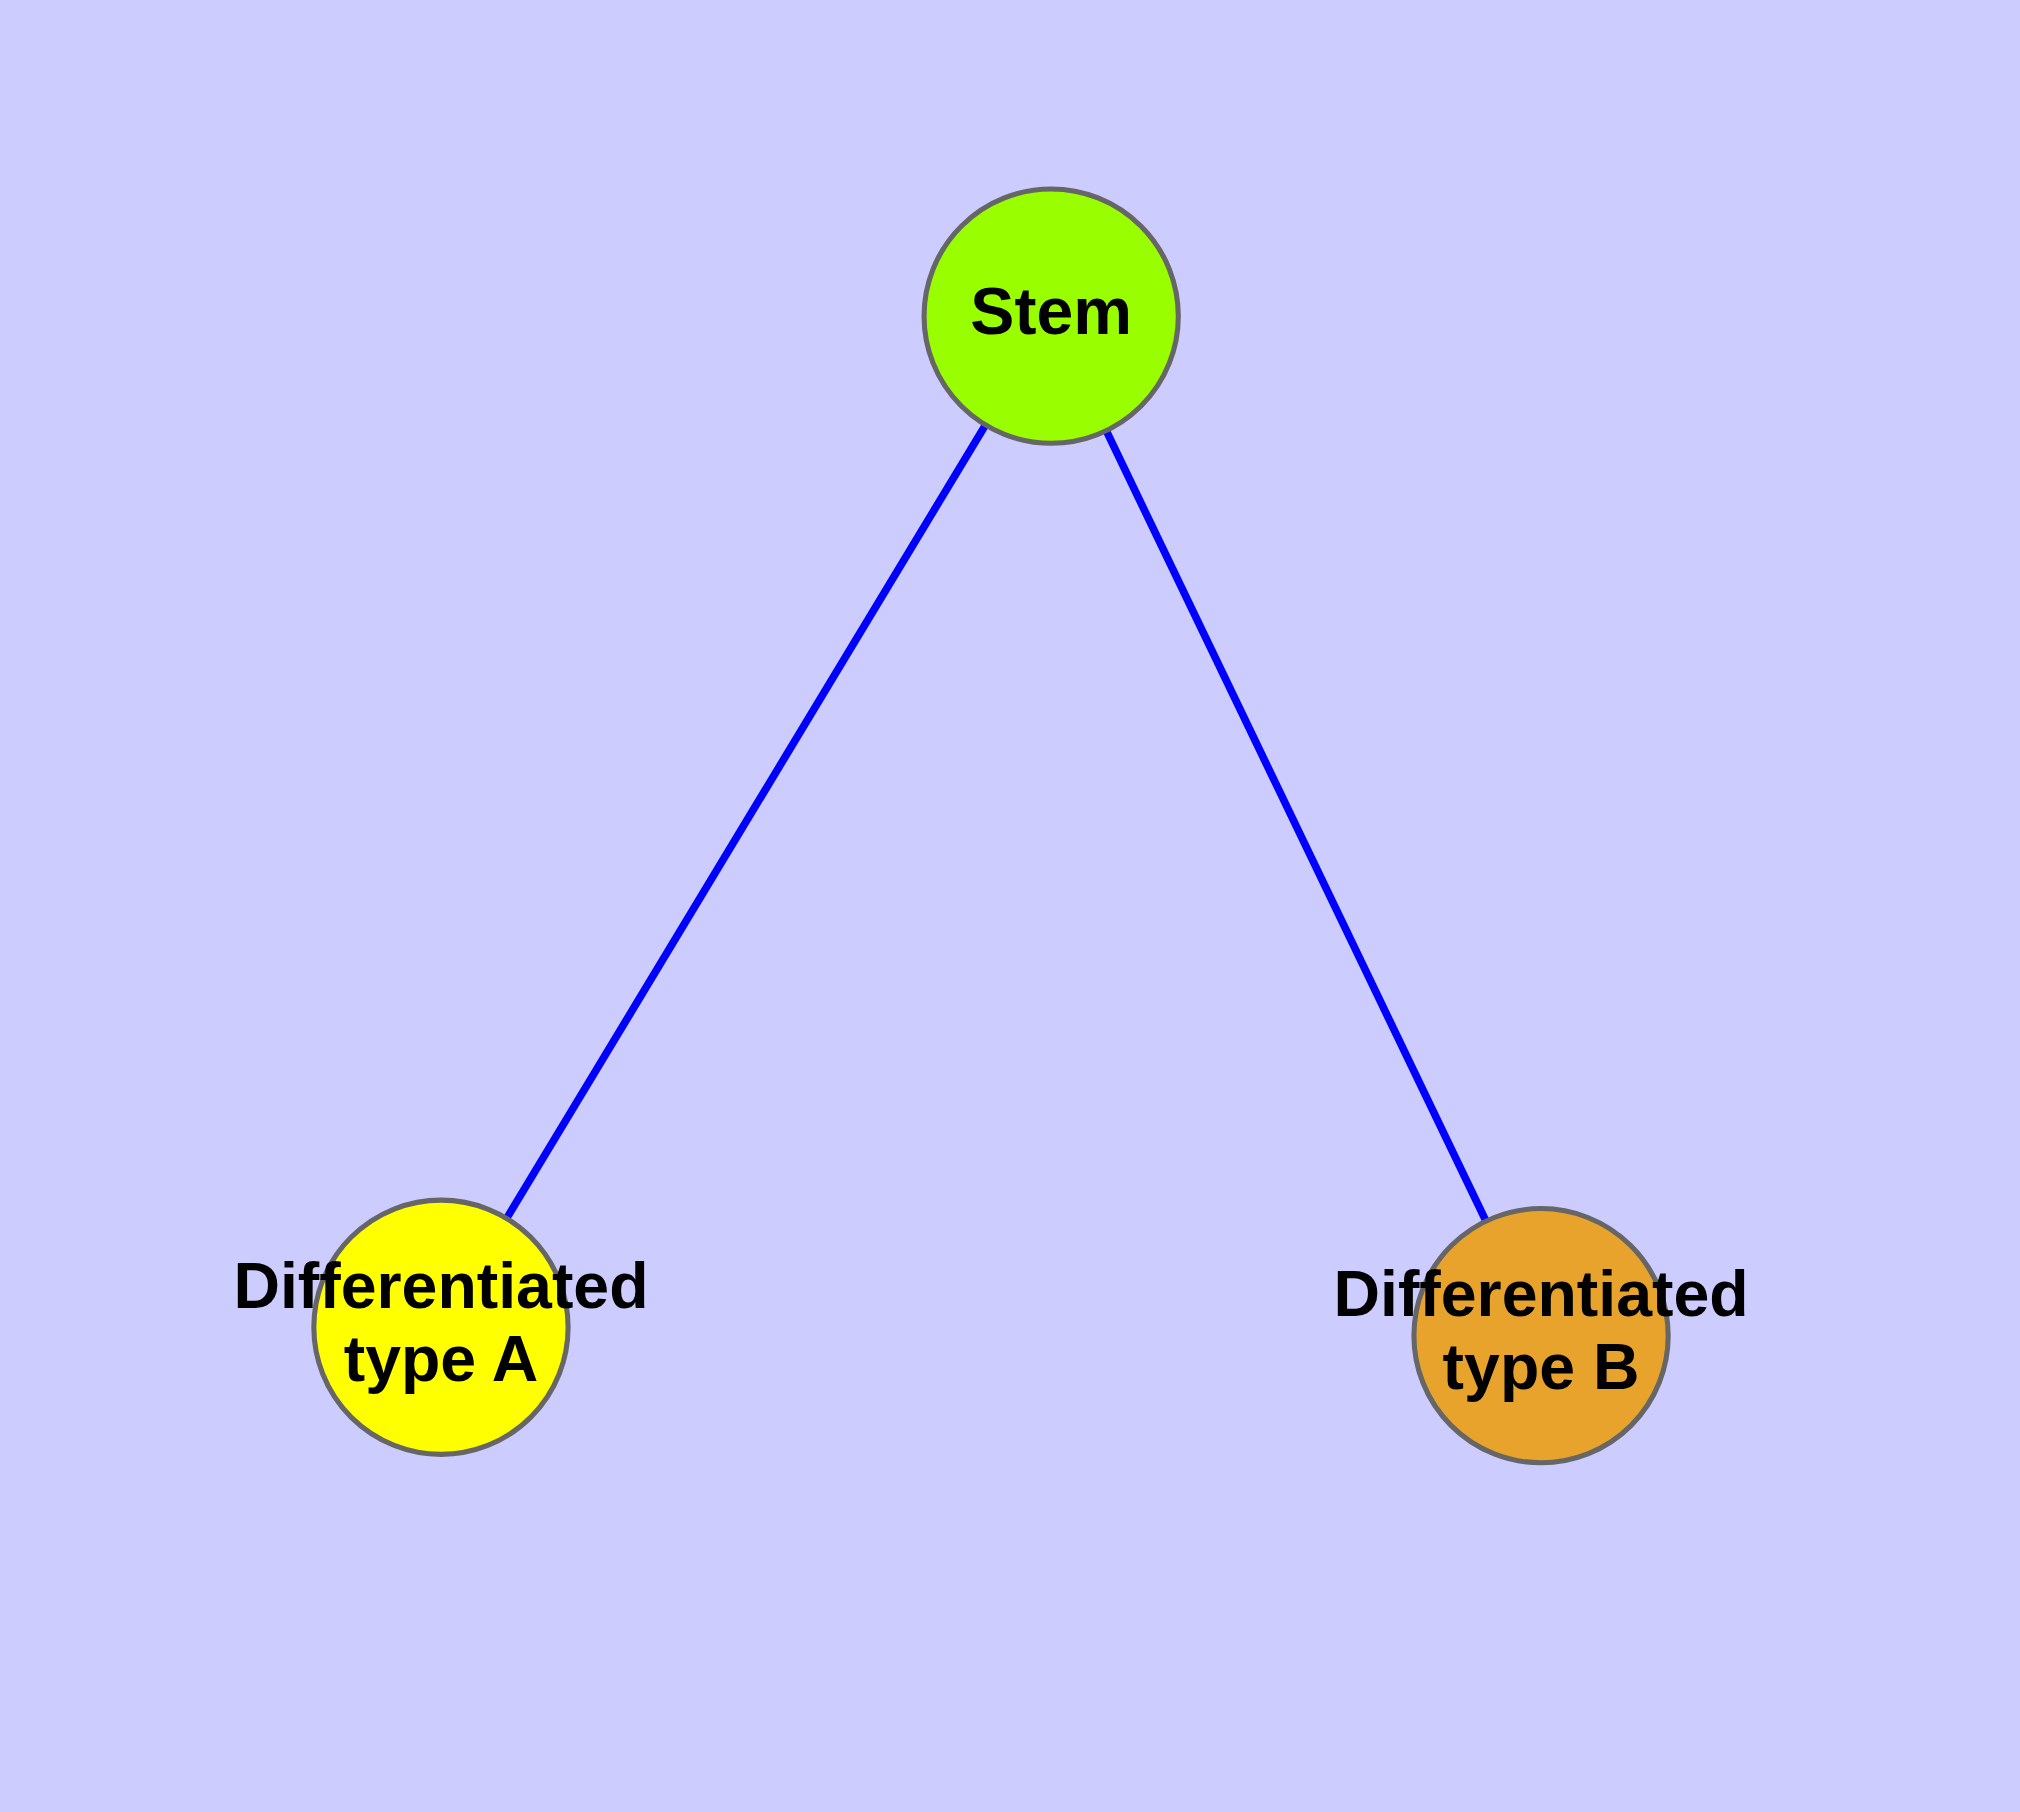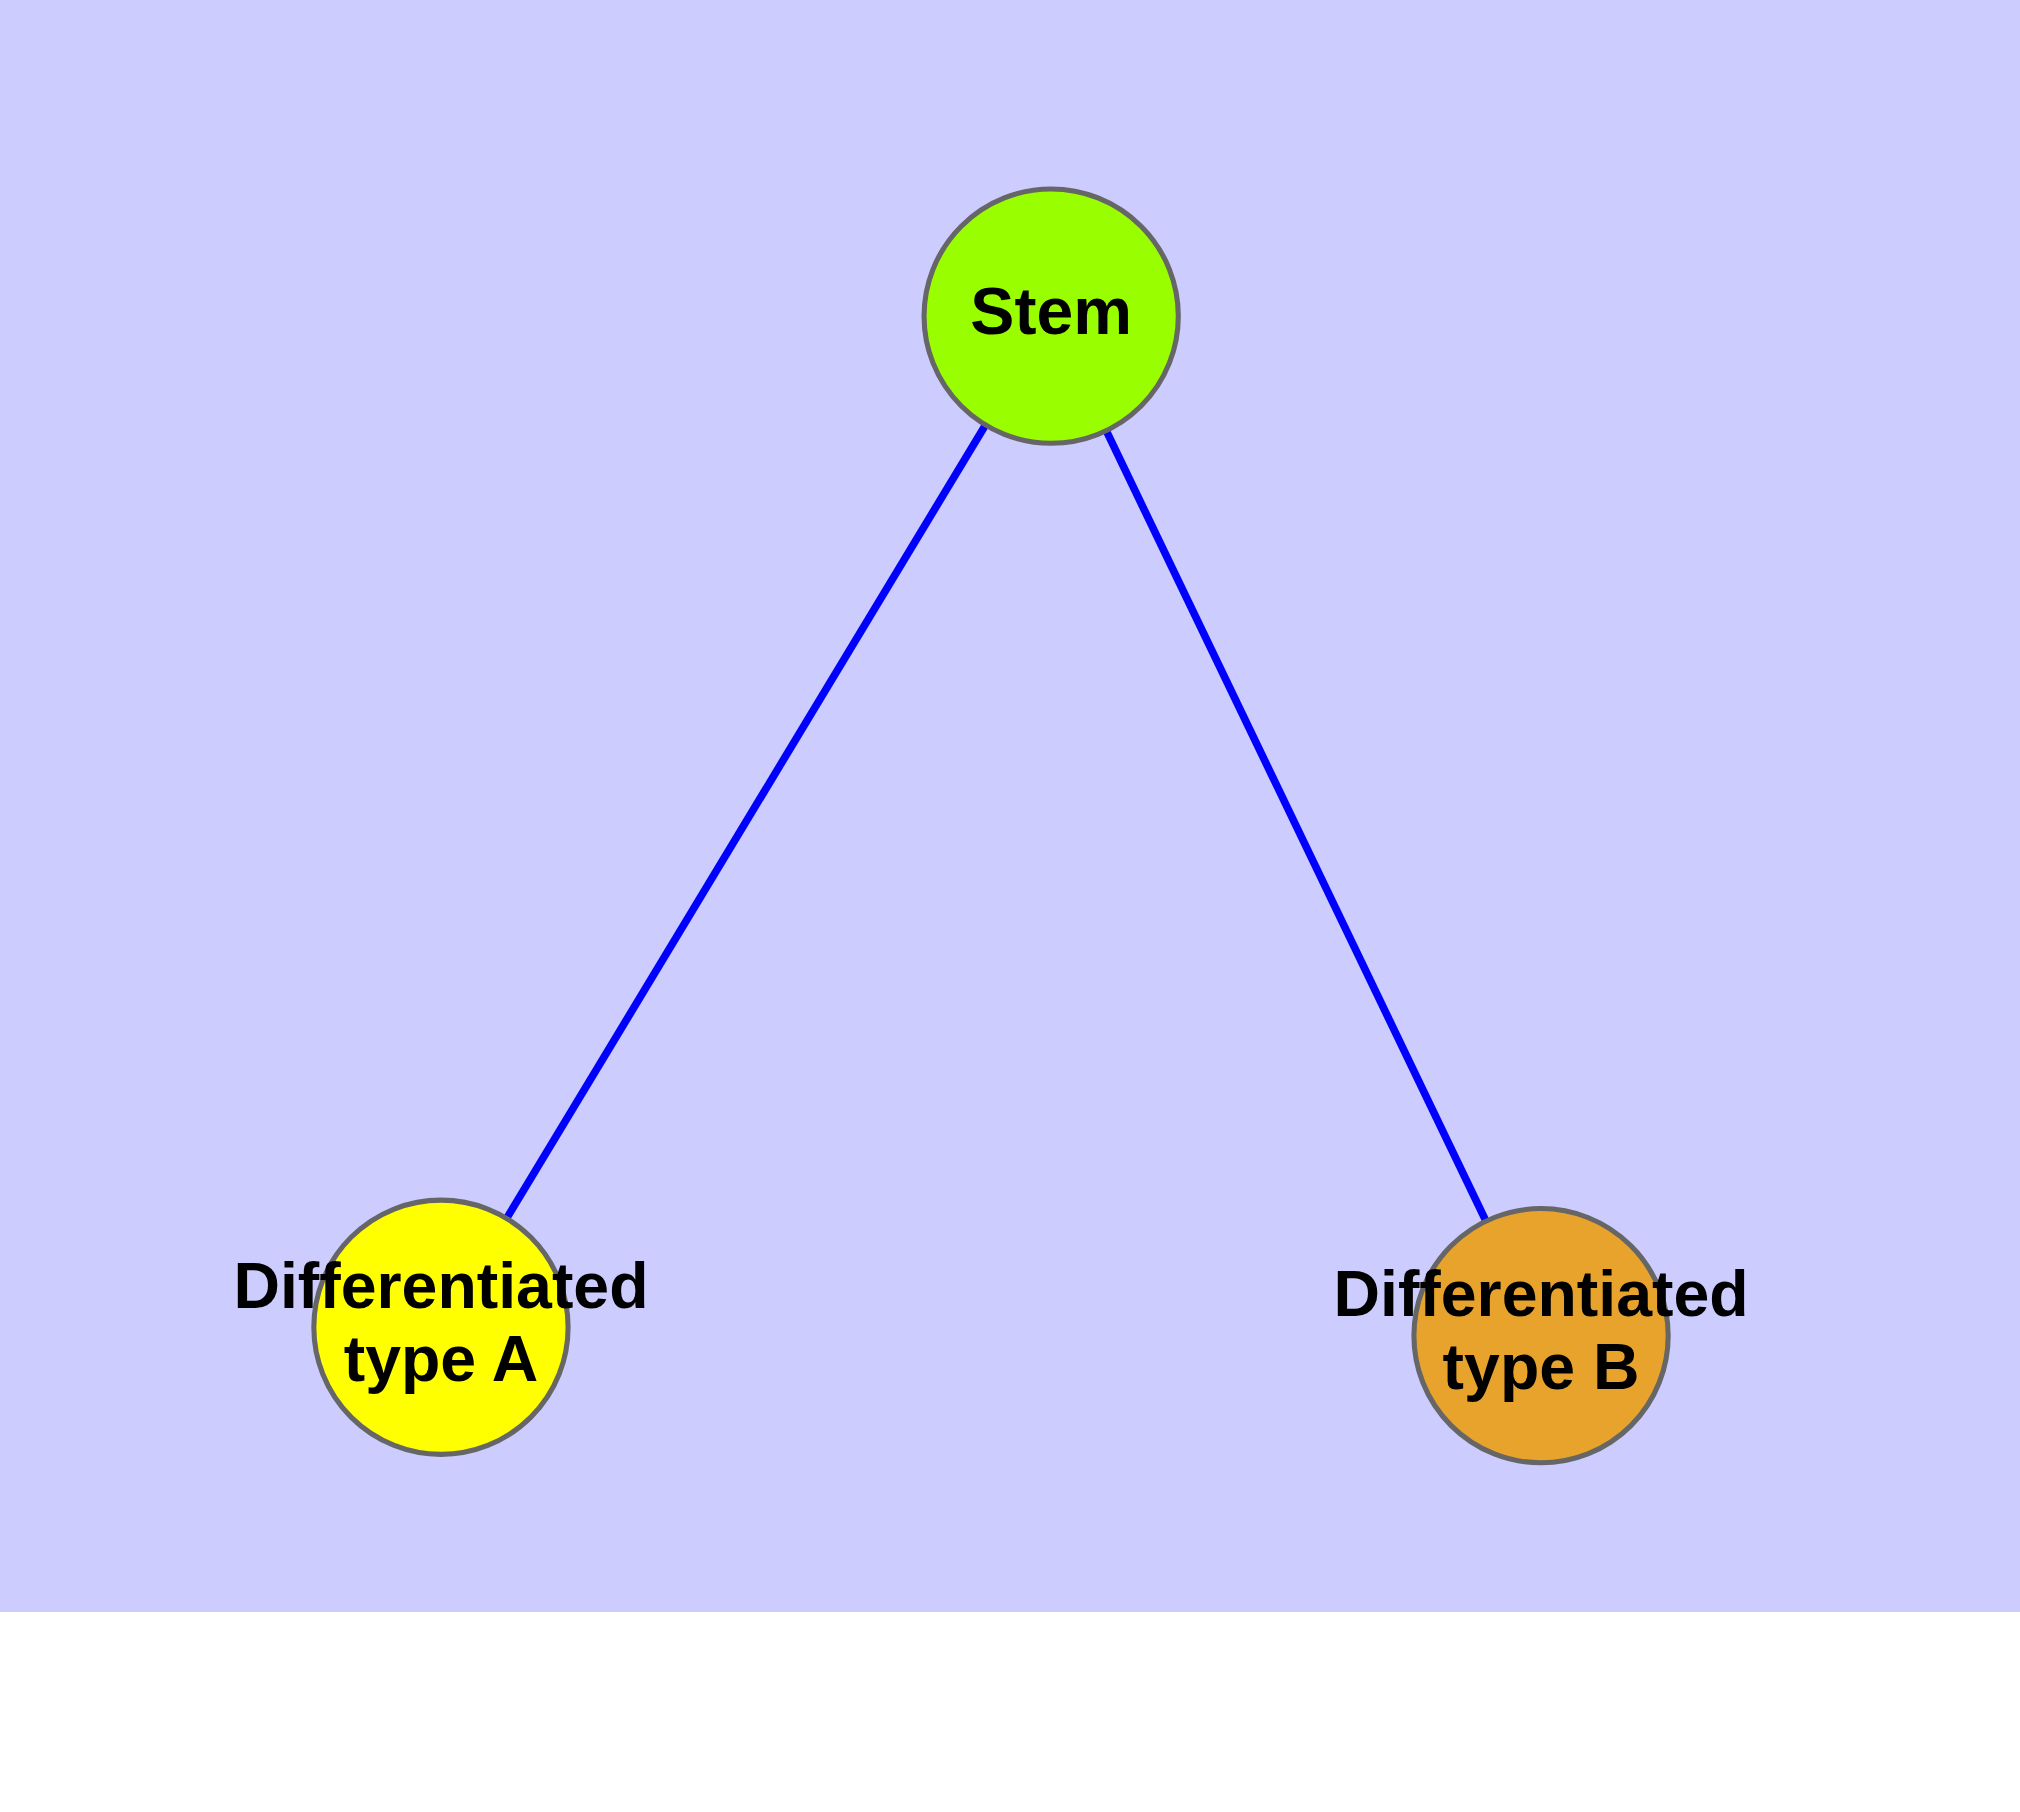--- a/index.html
+++ b/index.html
@@ -42,21 +42,21 @@
   .node-label-single {
     font-size: 78px;
   }
   .node-label-multi {
     font-size: 76px;
   }
 </style>
 </head>
 <body>
 
-<div id="canvas" style="width: 2021px; height: 1612px; background: rgb(204, 204, 255); text-align: right;">
+<div id="canvas" style="width: 2021px; height: 1812px; background: rgb(204, 204, 255); text-align: right;">
   <svg id="graph-svg" viewBox="0 0 2384 2138" xmlns="http://www.w3.org/2000/svg">
 
     <g id="edges-layer">
       <line class="edge-line" id="edge-0" x1="1162.4934521552816" y1="501.4240438593738" x2="597.5065478447185" y2="1437.5759561406262" stroke="#0000ff" stroke-width="9"></line>
       <line class="edge-line" id="edge-1" x1="1304.9608078076915" y1="508.20389583503936" x2="1753.0391921923085" y2="1440.7961041649605" stroke="#0000ff" stroke-width="9"></line>
     </g>
 
     <g id="nodes-layer">
 
       <g id="node-0">

